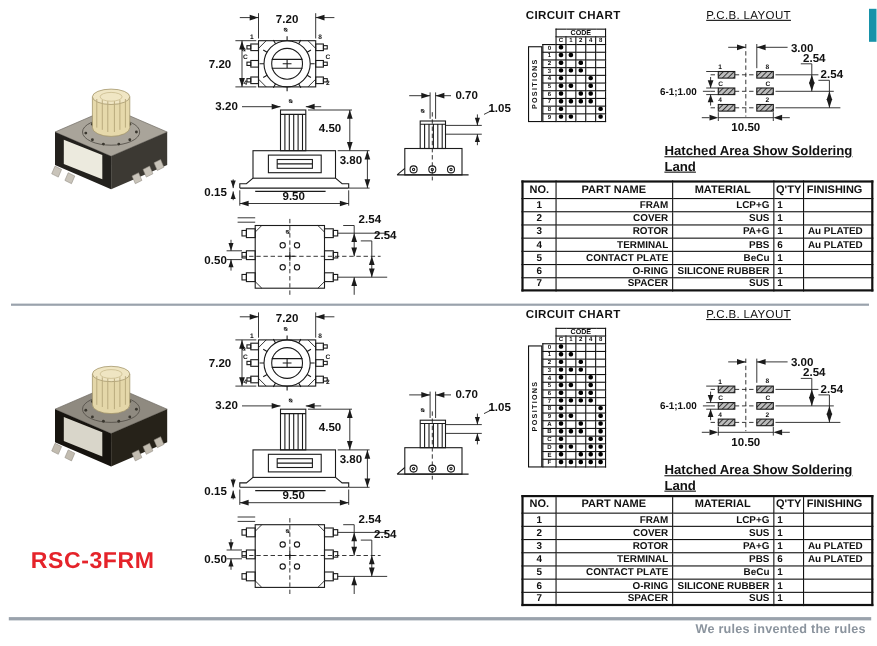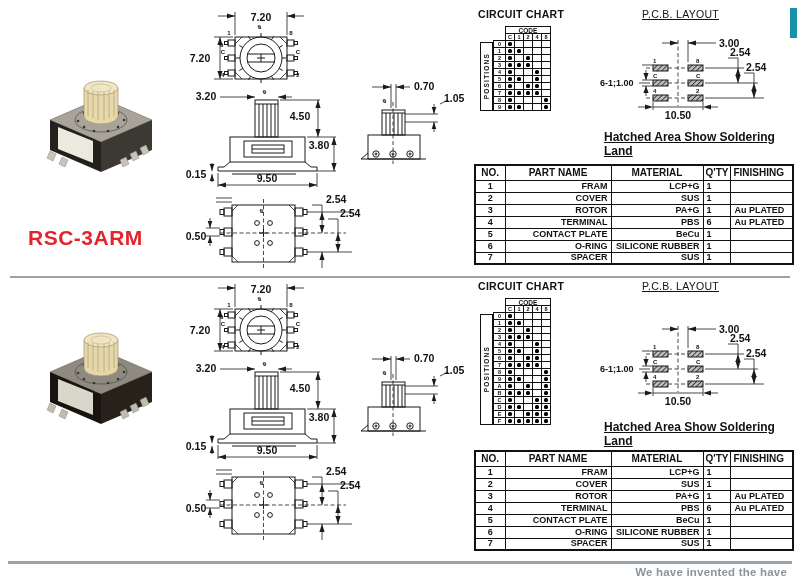--- a/index.html
+++ b/index.html
@@ -79,21 +79,21 @@
       <rect width="3.5" height="3.5" fill="#bdbdbd"></rect>
       <line x1="0" y1="0" x2="0" y2="3.5" stroke="#333" stroke-width="1.8"></line>
     </pattern>
   </defs>
 </svg>
 
 <div id="page">
   <div class="corner-bar" style="background: rgb(23, 146, 169);"></div>
   <div class="divider" style="background: rgb(154, 162, 172);"></div>
   <div class="footer-line" style="background: rgb(154, 162, 172);"></div>
-  <div class="tagline" style="color: rgb(139, 148, 158);">We have invented the have</div>
+  <div class="tagline" style="color: rgb(139, 148, 158);">We rules invented the rules</div>
 
   <section class="section s0">
 
     <svg class="photo" viewBox="0 0 136 100">
       <polygon points="16,46 67,24 118,46 67,68" stroke="#6b675f" stroke-width="0.6" fill="#a9a49a"></polygon>
       <polygon points="16,46 67,68 67,98 16,76" fill="#23211d"></polygon>
       <polygon points="67,68 118,46 118,76 67,98" fill="#3c3933"></polygon>
       <polygon points="24,53 59,67 59,89 24,75" fill="#eceade"></polygon>
       <ellipse cx="67" cy="46" rx="26" ry="12" fill="none" stroke="#55514a" stroke-width="0.8"></ellipse>
       <g fill="#3a372f">
@@ -112,21 +112,20 @@
       <ellipse cx="67" cy="14" rx="10" ry="4" fill="none" stroke="#c9ba8d" stroke-width="0.7"></ellipse>
       <g stroke="#8d887e" stroke-width="0.5">
         <polygon points="96,80 102,77 105,84 99,87" fill="#c9c4ba"></polygon>
         <polygon points="106,74 112,71 115,78 109,81" fill="#c9c4ba"></polygon>
         <polygon points="86,86 92,83 95,90 89,93" fill="#c9c4ba"></polygon>
         <polygon points="22,80 16,77 13,84 19,87" fill="#c9c4ba"></polygon>
         <polygon points="34,86 28,83 25,90 31,93" fill="#c9c4ba"></polygon>
       </g>
     </svg>
 
-    <div class="model" style="color: rgb(229, 35, 42);">RSC-3ARM</div>
 
     <svg class="dwg tv" viewBox="0 0 160 132">
       <rect x="57" y="33" width="52" height="42"></rect>
       <path class="thin" d="M57,40 L64,33 M102,33 L109,40 M57,68 L64,75 M102,75 L109,68"></path>
       <g>
         <rect x="50" y="36" width="7" height="6"></rect>
           <rect x="46.5" y="37.5" width="3.5" height="3"></rect>
         <rect x="50" y="51" width="7" height="6"></rect>
           <rect x="46.5" y="52.5" width="3.5" height="3"></rect>
         <rect x="50" y="66" width="7" height="6"></rect>
@@ -478,20 +477,21 @@
       <ellipse cx="67" cy="14" rx="10" ry="4" fill="none" stroke="#c9ba8d" stroke-width="0.7"></ellipse>
       <g stroke="#8d887e" stroke-width="0.5">
         <polygon points="96,80 102,77 105,84 99,87" fill="#c2bcb0"></polygon>
         <polygon points="106,74 112,71 115,78 109,81" fill="#c2bcb0"></polygon>
         <polygon points="86,86 92,83 95,90 89,93" fill="#c2bcb0"></polygon>
         <polygon points="22,80 16,77 13,84 19,87" fill="#c2bcb0"></polygon>
         <polygon points="34,86 28,83 25,90 31,93" fill="#c2bcb0"></polygon>
       </g>
     </svg>
 
+    <div class="model" style="color: rgb(229, 35, 42);">RSC-3FRM</div>
 
     <svg class="dwg tv" viewBox="0 0 160 132">
       <rect x="57" y="33" width="52" height="42"></rect>
       <path class="thin" d="M57,40 L64,33 M102,33 L109,40 M57,68 L64,75 M102,75 L109,68"></path>
       <g>
         <rect x="50" y="36" width="7" height="6"></rect>
           <rect x="46.5" y="37.5" width="3.5" height="3"></rect>
         <rect x="50" y="51" width="7" height="6"></rect>
           <rect x="46.5" y="52.5" width="3.5" height="3"></rect>
         <rect x="50" y="66" width="7" height="6"></rect>

